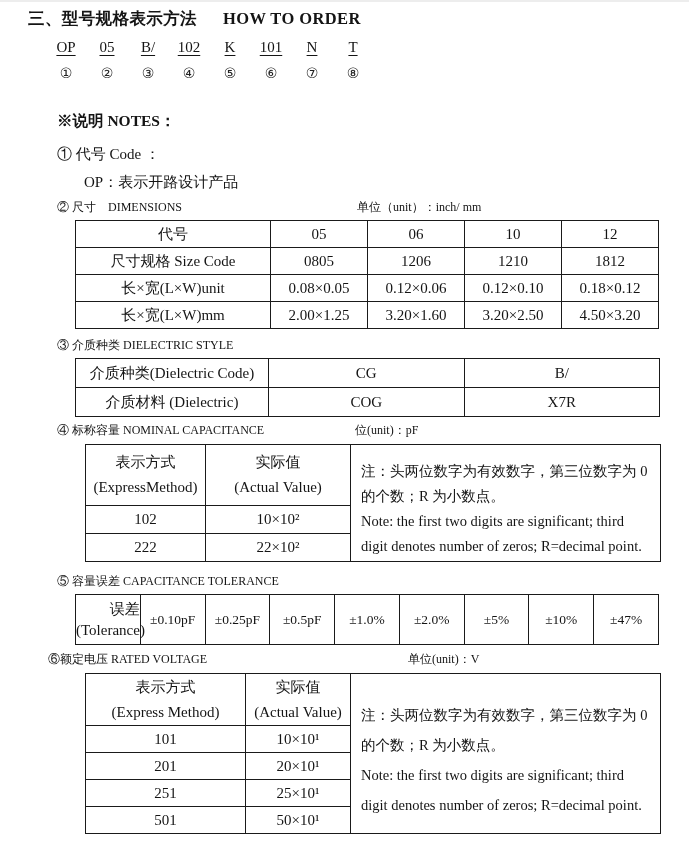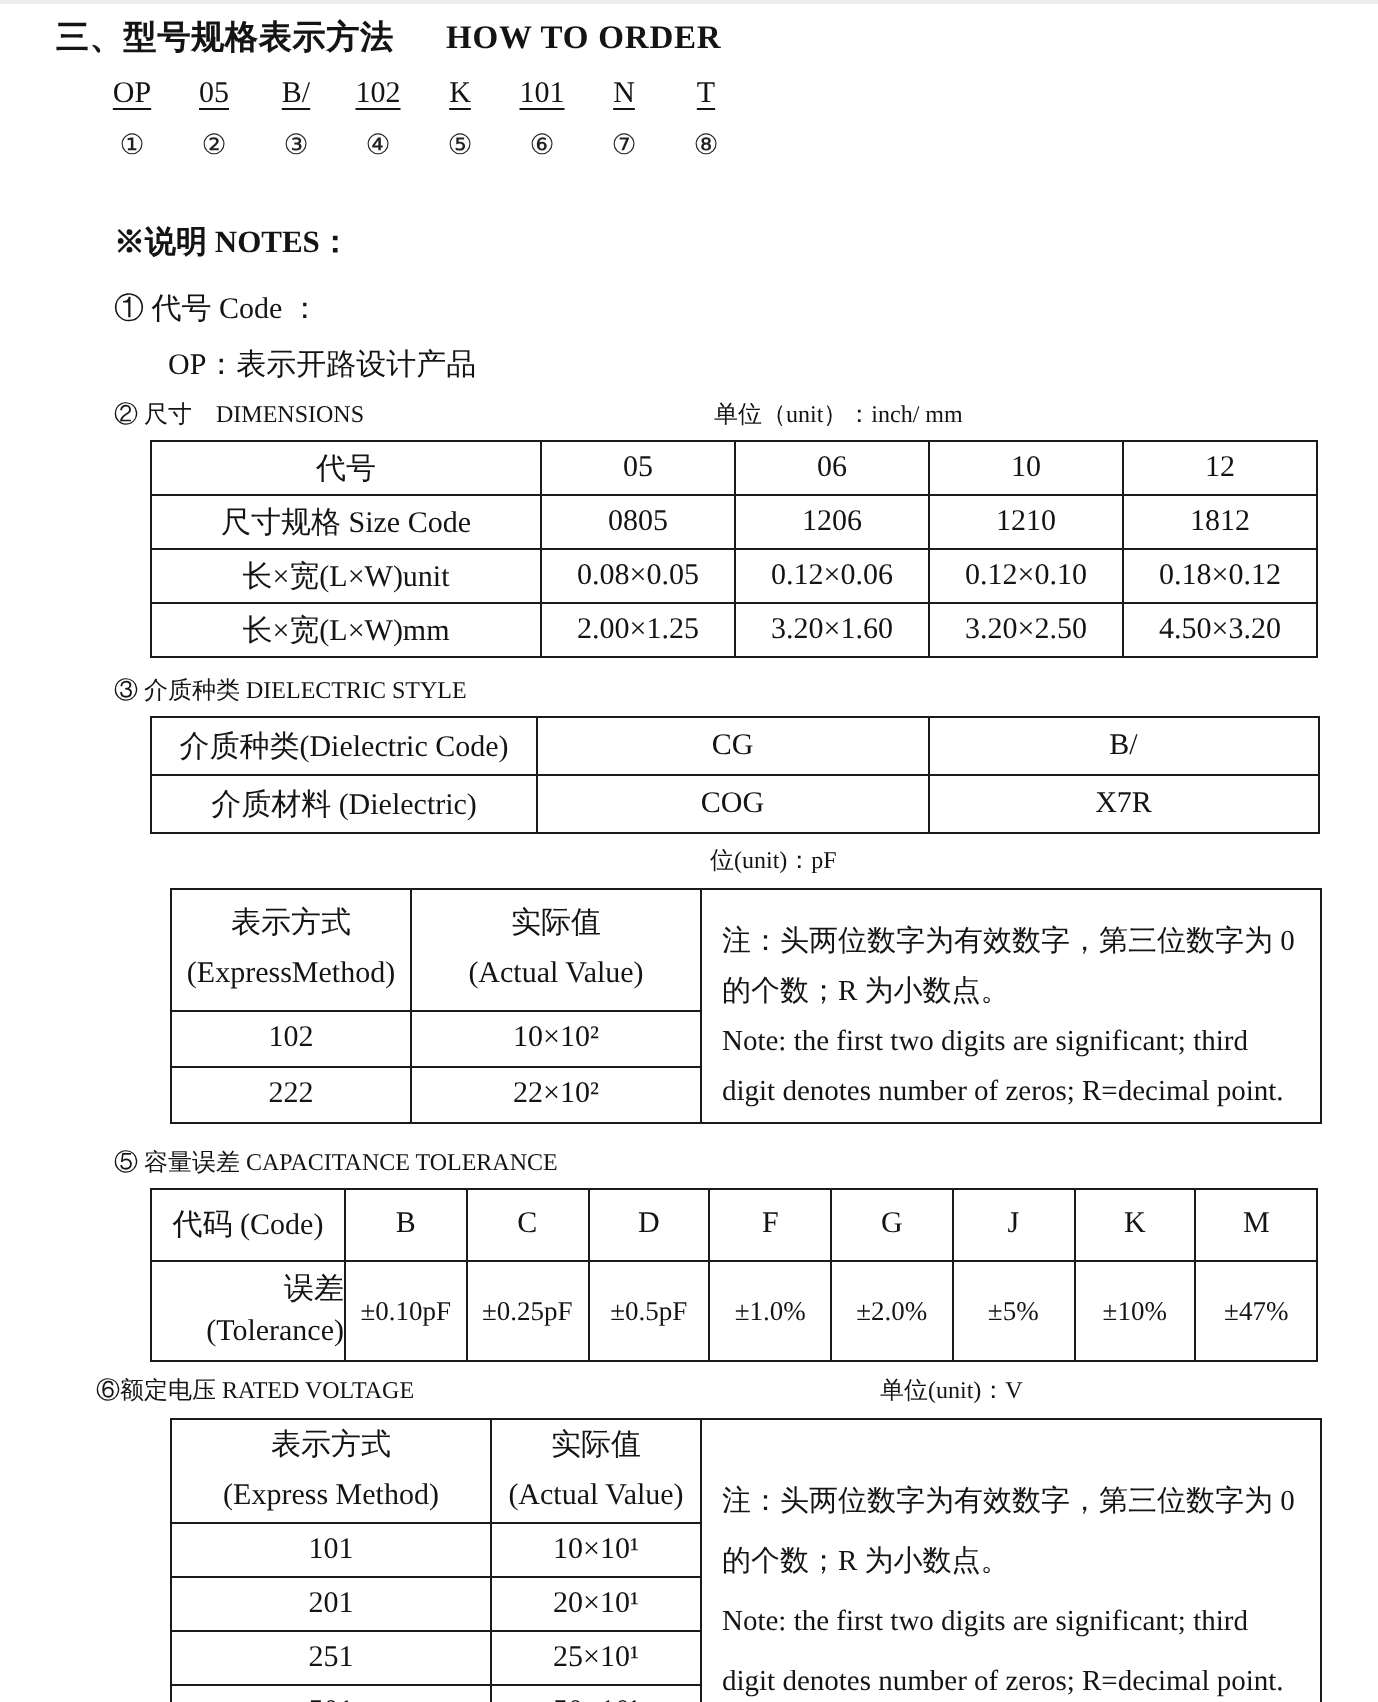--- a/index.html
+++ b/index.html
@@ -20,21 +20,21 @@
   .notes-heading { margin:30px 0 0 57px; font-weight:bold; font-size:15.5px; }
   .s1-title { margin:13px 0 0 57px; font-size:15px; }
   .s1-body  { margin:9px 0 0 84px;  font-size:15px; }
 
   .sec-head { position:relative; margin-left:57px; font-size:12px; height:19px; }
   .sec-head .unit { position:absolute; top:0; }
   .sh-dim  { margin-top:7px; }  .sh-dim .unit  { left:300px; }
   .sh-diel { margin-top:8px; }
   .sh-cap  { margin-top:5px; }  .sh-cap .unit  { left:298px; }
   .sh-tol  { margin-top:11px; }
-  .sh-volt { margin-top:6px; margin-left:48px; } .sh-volt .unit { left:392px; }
+  .sh-volt { margin-top:6px; margin-left:48px; } .sh-volt .unit { left:360px; }
 
   table { border-collapse:collapse; table-layout:fixed;border-radius:10px; }
   td { border:1px solid #1a1a1a; text-align:center; vertical-align:middle; font-size:15px; padding:0; }
 
   .dim-table  { margin:2px 0 0 75px; width:584px; }
   .dim-table td { height:27px; }
   .dim-table .c0 { width:195px; }
 
   .diel-table { margin:2px 0 0 75px; width:585px; }
   .diel-table td { height:29px; }
@@ -157,20 +157,21 @@
   </tr>
   <tr>
     <td>介质材料 (Dielectric)</td>
     <td>COG</td>
     <td>X7R</td>
   </tr>
 </tbody>
   </table>
 
 <div class="sec-head sh-cap">
+  <span>④ 标称容量 NOMINAL CAPACITANCE</span>
   <span class="unit">位(unit)：pF</span>
 </div>
 <table class="cap-table">
   <tbody>
       <tr>
     <td class="c0 hdr2">
       <div>表示方式</div>
       <div>(ExpressMethod)</div>
     </td>
     <td class="c1 hdr2">
@@ -191,31 +192,20 @@
     <td class="data">22×10²</td>
   </tr>
 </tbody>
   </table>
 
 <div class="sec-head sh-tol">
   <span>⑤ 容量误差 CAPACITANCE TOLERANCE</span>
 </div>
 <table class="tol-table">
   <tbody>
-      <tr class="r1">
-    <td class="c0">代码 (Code)</td>
-    <td>B</td>
-    <td>C</td>
-    <td>D</td>
-    <td>F</td>
-    <td>G</td>
-    <td>J</td>
-    <td>K</td>
-    <td>M</td>
-  </tr>
   <tr class="r2">
     <td class="lbl2">
       <div>误差</div>
       <div>(Tolerance)</div>
     </td>
     <td class="val">±0.10pF</td>
     <td class="val">±0.25pF</td>
     <td class="val">±0.5pF</td>
     <td class="val">±1.0%</td>
     <td class="val">±2.0%</td>

